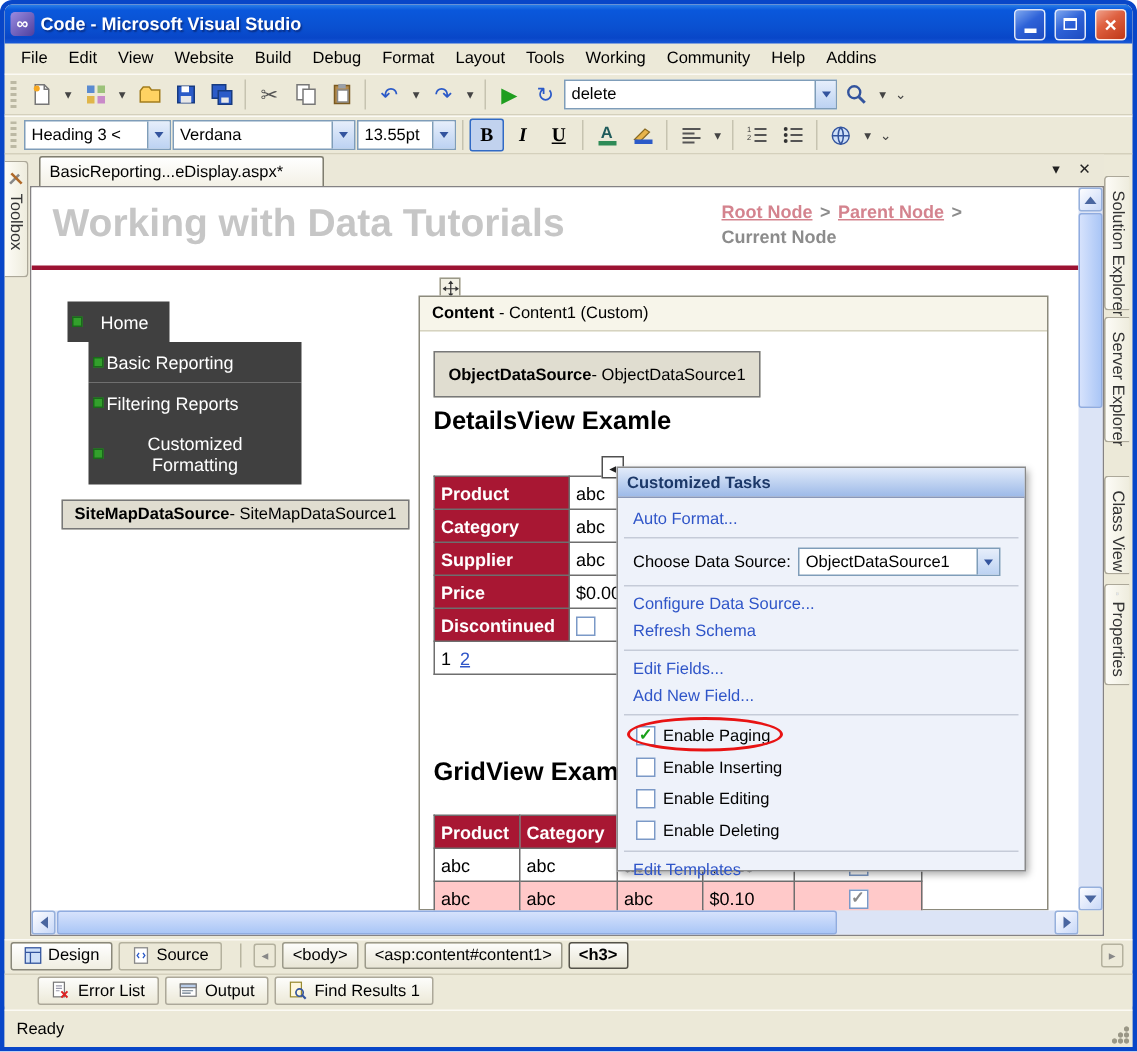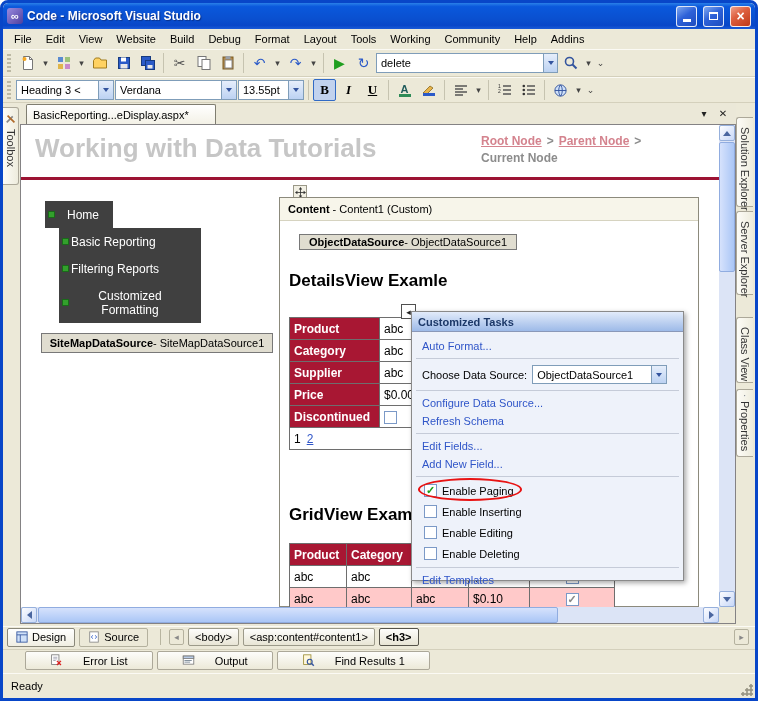--- a/index.html
+++ b/index.html
@@ -121,21 +121,21 @@
   
   .tagnav{position:absolute;left:0;right:0;top:623px;height:21px;background:#ECE9D8;border-top:1px solid #FBFAF4;display:flex;align-items:center}
   .viewbtn{height:19px;display:flex;align-items:center;gap:4px;padding:0 8px;border:1px solid #8A887A;border-radius:2px;margin-left:4px;background:linear-gradient(#FFFFFF,#F0EEE2)}
   .viewbtn.inactive{background:#ECE9D8;border-color:#B4B19E}
   .tagbox{height:18px;display:flex;align-items:center;padding:0 6px;border:1px solid #9C9A8A;border-radius:2px;margin-left:4px;background:linear-gradient(#FDFDFB,#E8E5D5);white-space:nowrap}
   .tagbox.current{font-weight:bold;border-color:#55534A}
   .navsep{width:1px;height:16px;background:#B8B5A0;margin:0 8px 0 12px}
   .smallnav{width:15px;height:16px;border:1px solid #B4B19E;border-radius:2px;display:flex;align-items:center;justify-content:center;color:#888;font-size:9px;background:#ECE9D8}
 
   .panelsrow{position:absolute;left:0;right:0;top:646px;height:22px;background:#ECE9D8;display:flex;align-items:center;padding-left:22px;gap:4px;border-top:1px solid #D4D0BC}
-  .paneltab{height:19px;display:flex;align-items:center;gap:20px;padding:0 24px;border:1px solid #ACA899;border-radius:2px;background:linear-gradient(#FDFDFB,#ECE9D8)}
+  .paneltab{height:19px;display:flex;align-items:center;gap:5px;padding:0 8px;border:1px solid #ACA899;border-radius:2px;background:linear-gradient(#FDFDFB,#ECE9D8)}
 
   .statusbar{position:absolute;left:0;right:0;top:670px;height:25px;background:#ECE9D8;border-top:1px solid #FBFAF4;display:flex;align-items:center;padding:0 8px}
   .sgrip{position:absolute;right:2px;bottom:2px;width:12px;height:12px;
     background:
       radial-gradient(circle at 10px 10px,#9A9786 1.5px,transparent 2px),
       radial-gradient(circle at 6px 10px,#9A9786 1.5px,transparent 2px),
       radial-gradient(circle at 10px 6px,#9A9786 1.5px,transparent 2px),
       radial-gradient(circle at 2px 10px,#9A9786 1.5px,transparent 2px),
       radial-gradient(circle at 10px 2px,#9A9786 1.5px,transparent 2px),
       radial-gradient(circle at 6px 6px,#9A9786 1.5px,transparent 2px)}
@@ -416,21 +416,21 @@
       <div class="navitem center" style="left:38px;top:157px;width:142px;height:41px">
         <span class="navmark"></span>
         <span>Customized Formatting</span>
       </div>
 
       <div class="dsbox" style="left:20px;top:208px;width:232px;height:20px">
         <b>SiteMapDataSource</b>
           <span> - SiteMapDataSource1</span>
       </div>
 
-      <div class="dsbox" style="left:278px;top:109px;width:218px;height:16px">
+      <div class="dsbox" style="left:268px;top:109px;width:218px;height:31px">
         <b>ObjectDataSource</b>
           <span> - ObjectDataSource1</span>
       </div>
 
       <div class="h3head" style="left:268px;top:146px">DetailsView Examle</div>
 
       <table class="dv" style="left:268px;top:192px">
         <tbody>
             <tr>
               <td class="hdcell" style="width:90px">Product</td>

